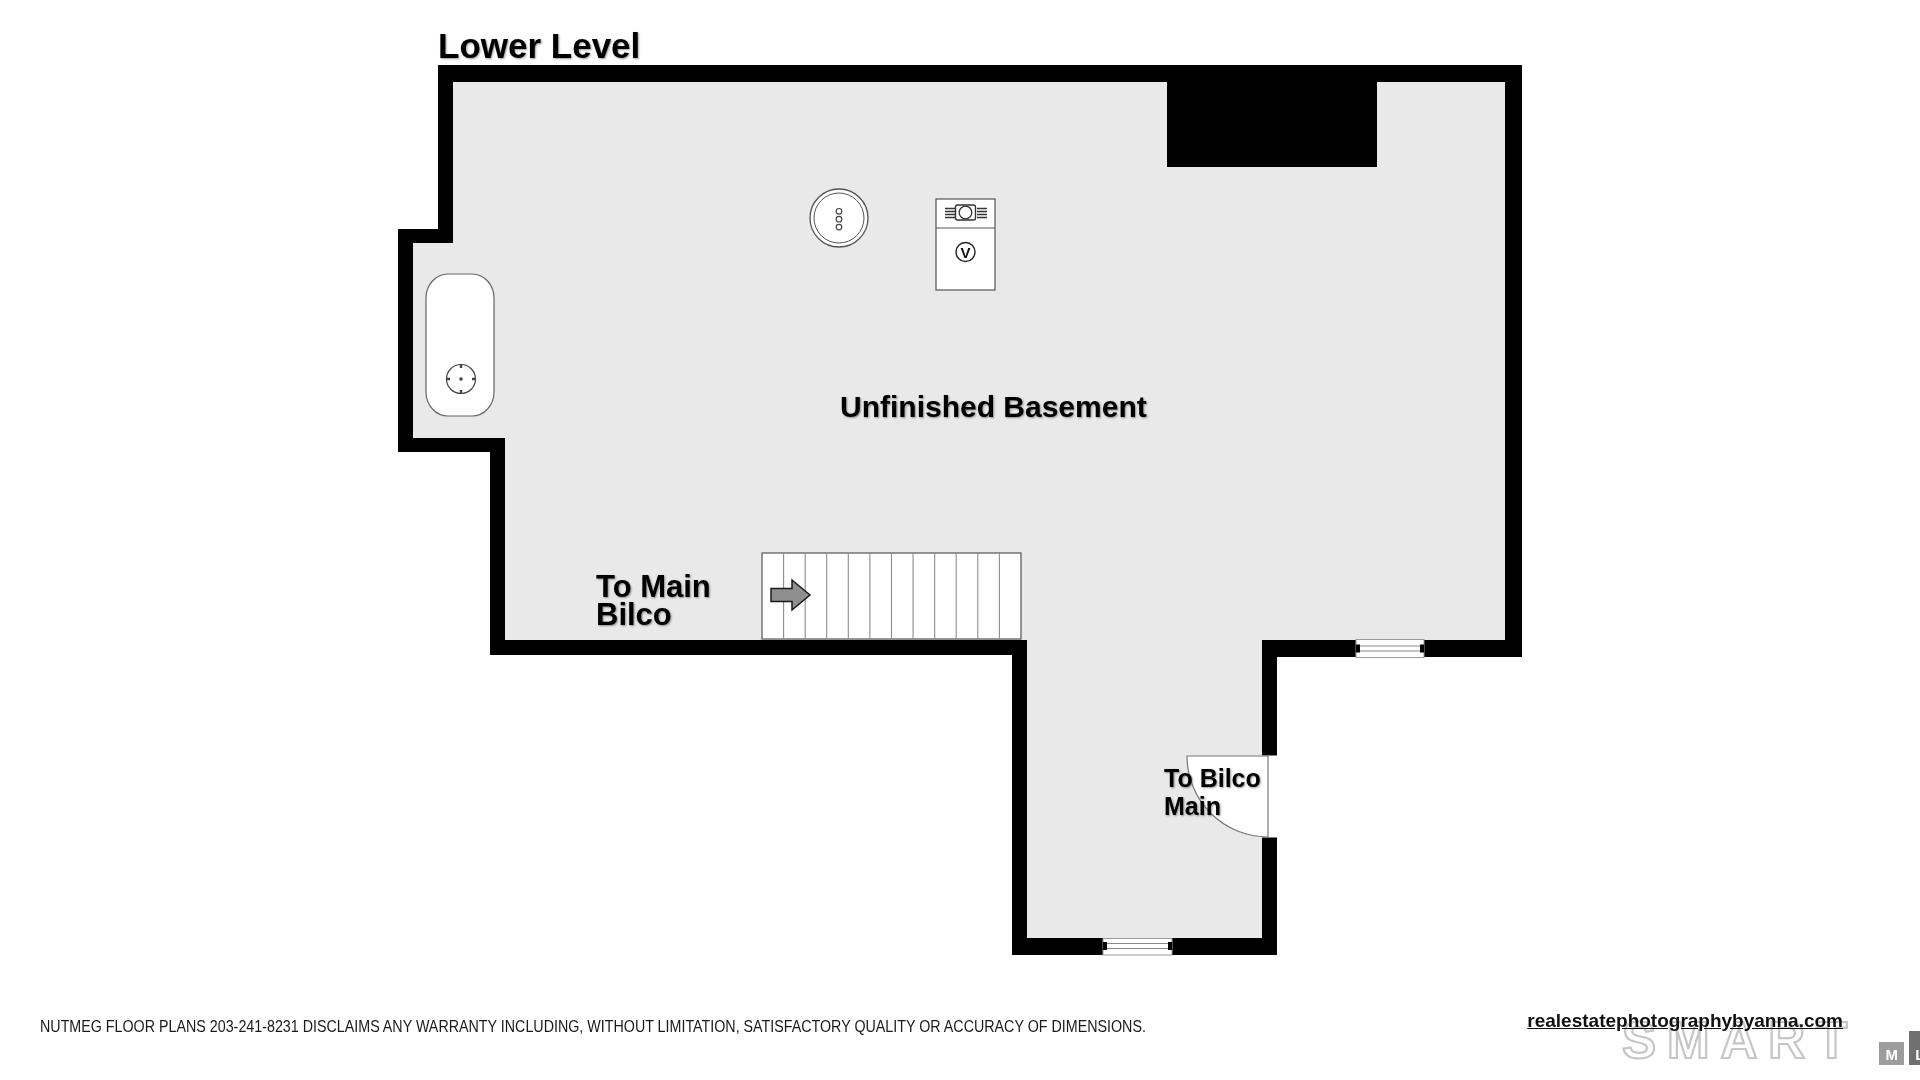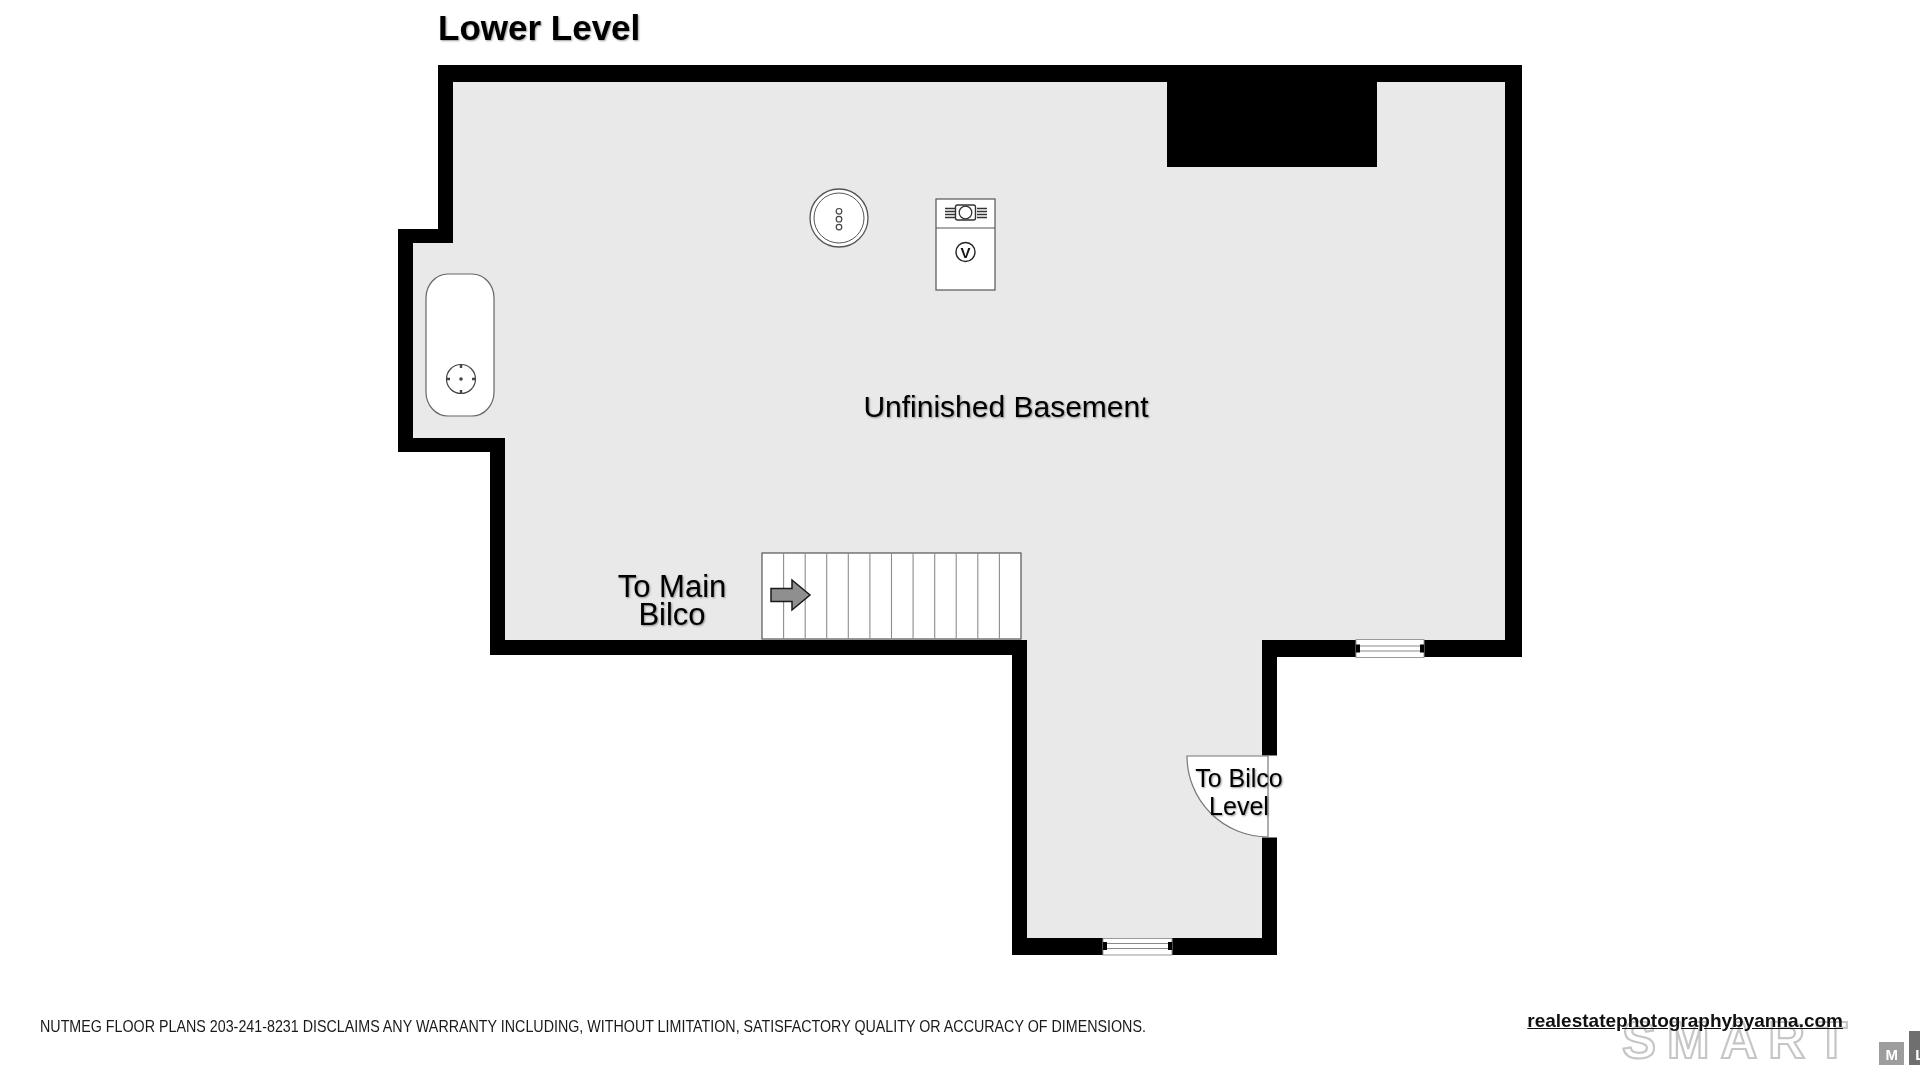--- a/index.html
+++ b/index.html
@@ -2,25 +2,25 @@
 <html><head>
 <meta charset="utf-8">
 <style>
   html,body{margin:0;padding:0;background:#fff;}
   .canvas{
     position:relative;width:1920px;height:1080px;background:#ffffff;
     font-family:"Liberation Sans",sans-serif;overflow:hidden;
   }
   .plan-svg{position:absolute;left:0;top:0;width:1920px;height:1080px;}
   .lbl{
-    position:absolute;font-weight:normal;color:#000;text-align:center;
+    position:absolute;font-weight:bold;color:#000;
     text-shadow:1px 1px 2px rgba(90,90,90,0.65);
   }
   .page-title{
-    position:absolute;left:438px;top:8px;font-size:35px;font-weight:bold;color:#000;
+    position:absolute;left:438px;top:26px;font-size:35px;font-weight:bold;color:#000;
     text-shadow:1px 1px 2px rgba(90,90,90,0.6);
   }
   .room-label{left:840px;top:389px;width:332px;font-size:30px;line-height:36px;}
   .room-dims{font-size:29px;}
   .stairs-label{left:596px;top:573px;width:152px;font-size:31px;line-height:28px;}
   .bilco-label{left:1164px;top:764px;width:150px;font-size:25px;line-height:28px;}
   .disclaimer{
     position:absolute;left:40px;top:1017px;font-size:17px;color:#1a1a1a;
     white-space:nowrap;transform:scaleX(0.84);transform-origin:left top;
   }
@@ -133,21 +133,21 @@
     <div>Unfinished Basement</div>
   </div>
 
   <div class="lbl stairs-label">
     <div>To Main</div>
     <div>Bilco</div>
   </div>
 
   <div class="lbl bilco-label">
     <div>To Bilco</div>
-    <div>Level</div>
+    <div>Main</div>
   </div>
 
   <div class="disclaimer">NUTMEG FLOOR PLANS 203-241-8231 DISCLAIMS ANY WARRANTY INCLUDING, WITHOUT LIMITATION, SATISFACTORY QUALITY OR ACCURACY OF DIMENSIONS.</div>
 
   <div class="mls-logo">
     <span class="smart-word">SMART</span>
     <span class="mls-box m">M</span>
     <span class="mls-box l">L</span>
     <span class="mls-box s">S</span>
   </div>

